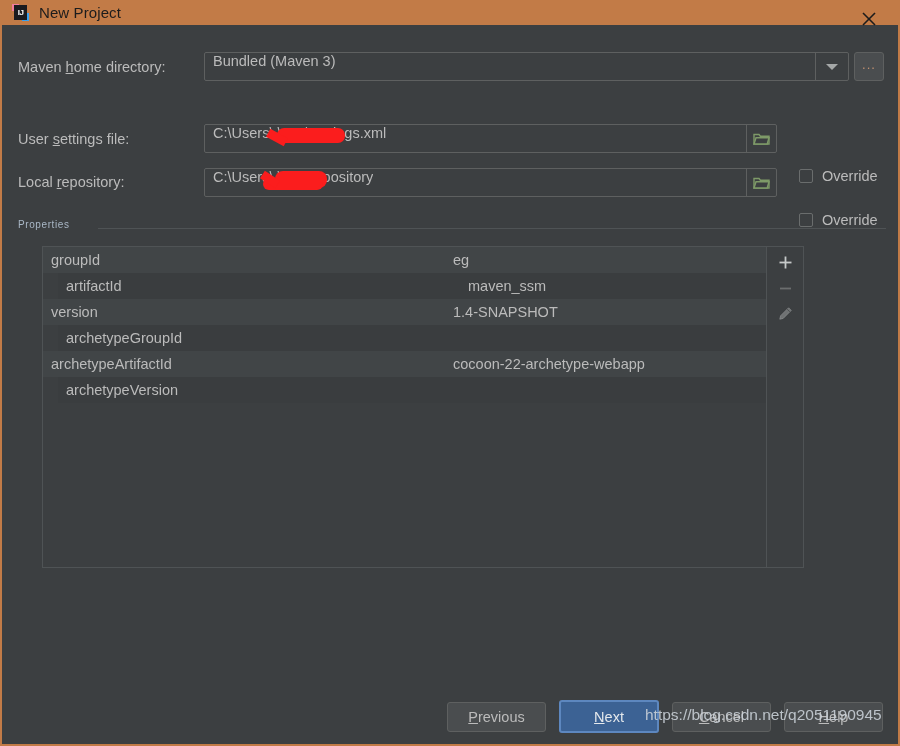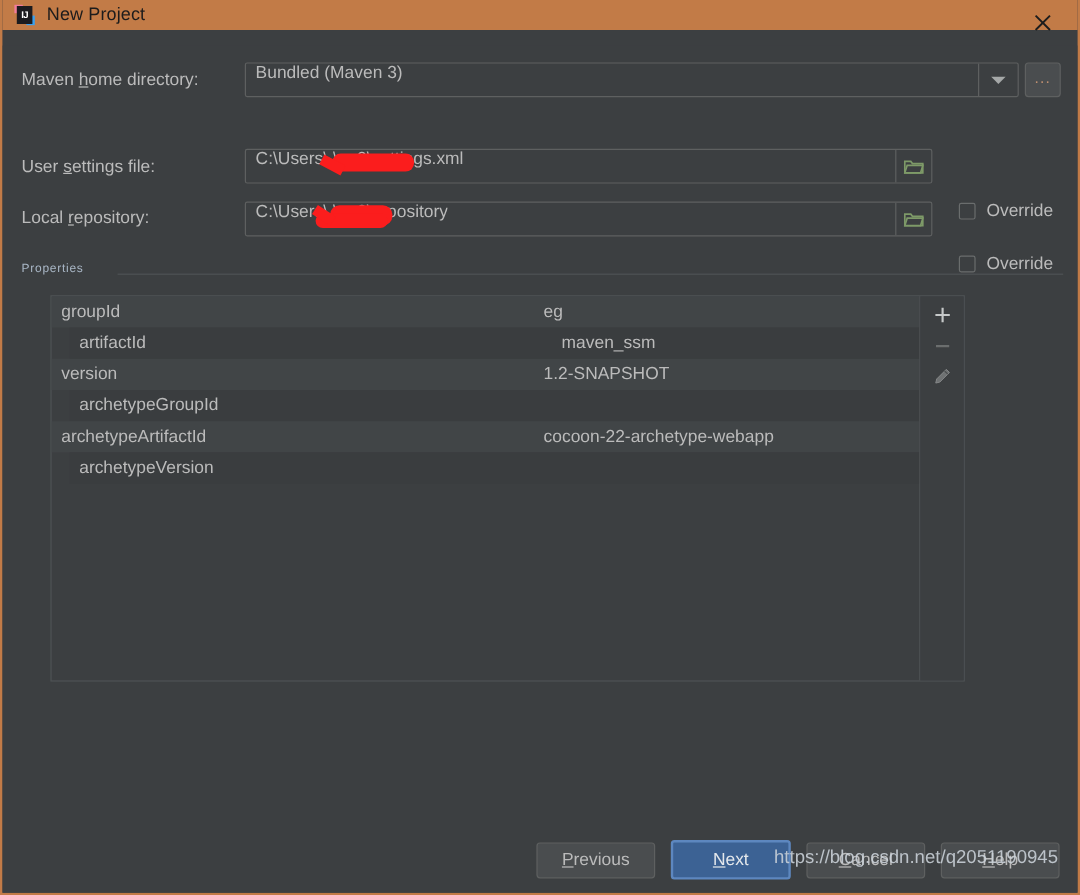--- a/index.html
+++ b/index.html
@@ -344,21 +344,21 @@
           <div class="prop-row odd">
             <div class="prop-key">groupId</div>
             <div class="prop-val">eg</div>
           </div>
           <div class="prop-row even">
             <div class="prop-key">artifactId</div>
             <div class="prop-val">maven_ssm</div>
           </div>
           <div class="prop-row odd">
             <div class="prop-key">version</div>
-            <div class="prop-val">1.2-SNAPSHOT</div>
+            <div class="prop-val">1.4-SNAPSHOT</div>
           </div>
           <div class="prop-row even">
             <div class="prop-key">archetypeGroupId</div>
           </div>
           <div class="prop-row odd">
             <div class="prop-key">archetypeArtifactId</div>
             <div class="prop-val">cocoon-22-archetype-webapp</div>
           </div>
           <div class="prop-row even">
             <div class="prop-key">archetypeVersion</div>

